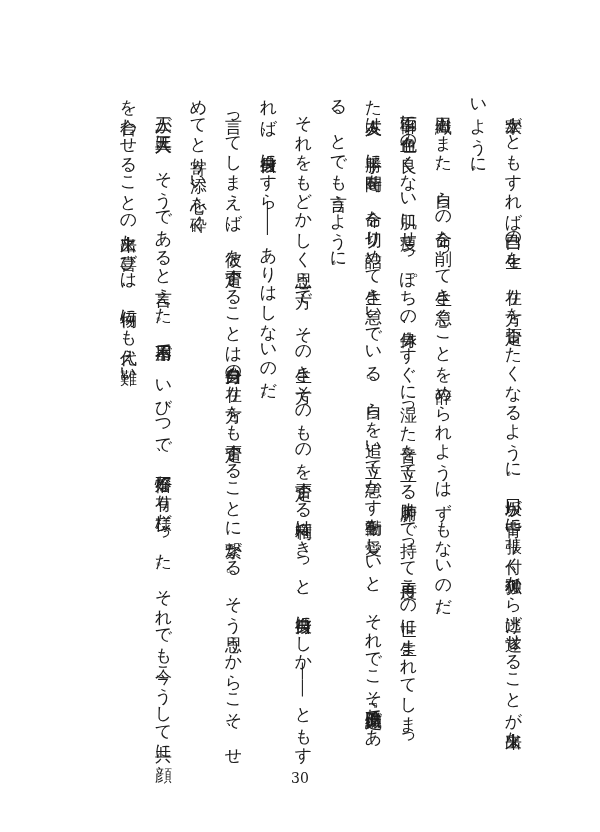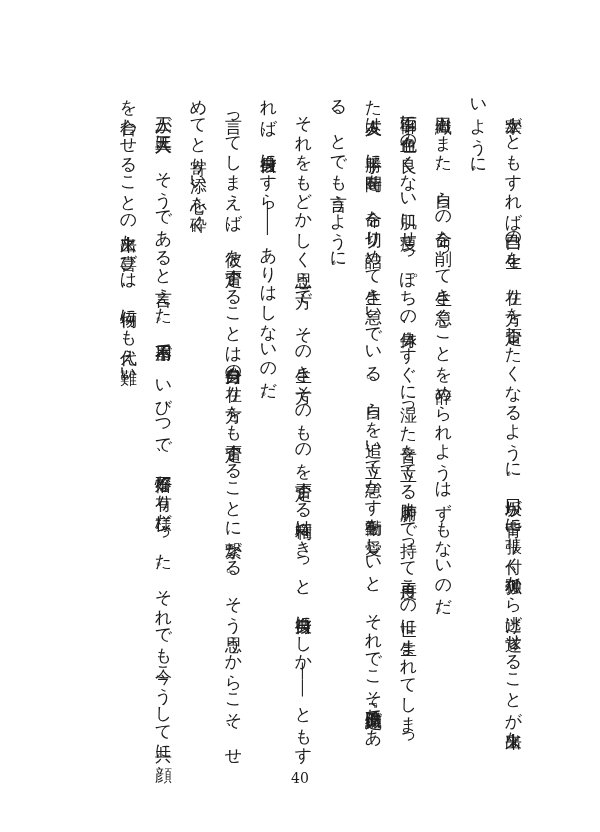--- a/index.html
+++ b/index.html
@@ -49,14 +49,14 @@
 
 <div class="page">
   <div class="text-block">
     <p>太宰がともすれば自己の生を、在り方を否定したくなるように。坂口が背中に張り付く孤独から逃げ遂せることが出来ないように。</p>
     <p>織田もまた、自らの命を削って生き急ぐことを辞められようはずもないのだ。</p>
     <p>御丁寧に血色の良くない肌に痩せっぽちの身体、すぐに湿った音を立てる肺腑まで持って再度この世に生まれてしまった友人は、勝手に時間を、命を切り詰めて生き急いでいる。自らを追い立て急かす衝動を愛しいと、それでこそ『織田作之助』である、とでも言うように。</p>
     <p>それをもどかしく思う一方で、その生き方そのものを否定する権利はきっと、彼自身にしか――ともすれば、彼自身にすら――ありはしないのだ。</p>
     <p>言ってしまえば、彼を否定することは自分自身の在り方をも否定することに繋がる。そう思うからこそ、せめてと寄り添い心を砕く。</p>
     <p>三人が三人共に、そうであると言えた。不器用で、いびつで、不恰好な有り様だった。それでも今こうして共に顔を合わせることの出来た喜びは、何物にも代え難い。</p>
   </div>
-  <div class="page-number">40</div>
+  <div class="page-number">30</div>
 </div>
 
 </body></html>

